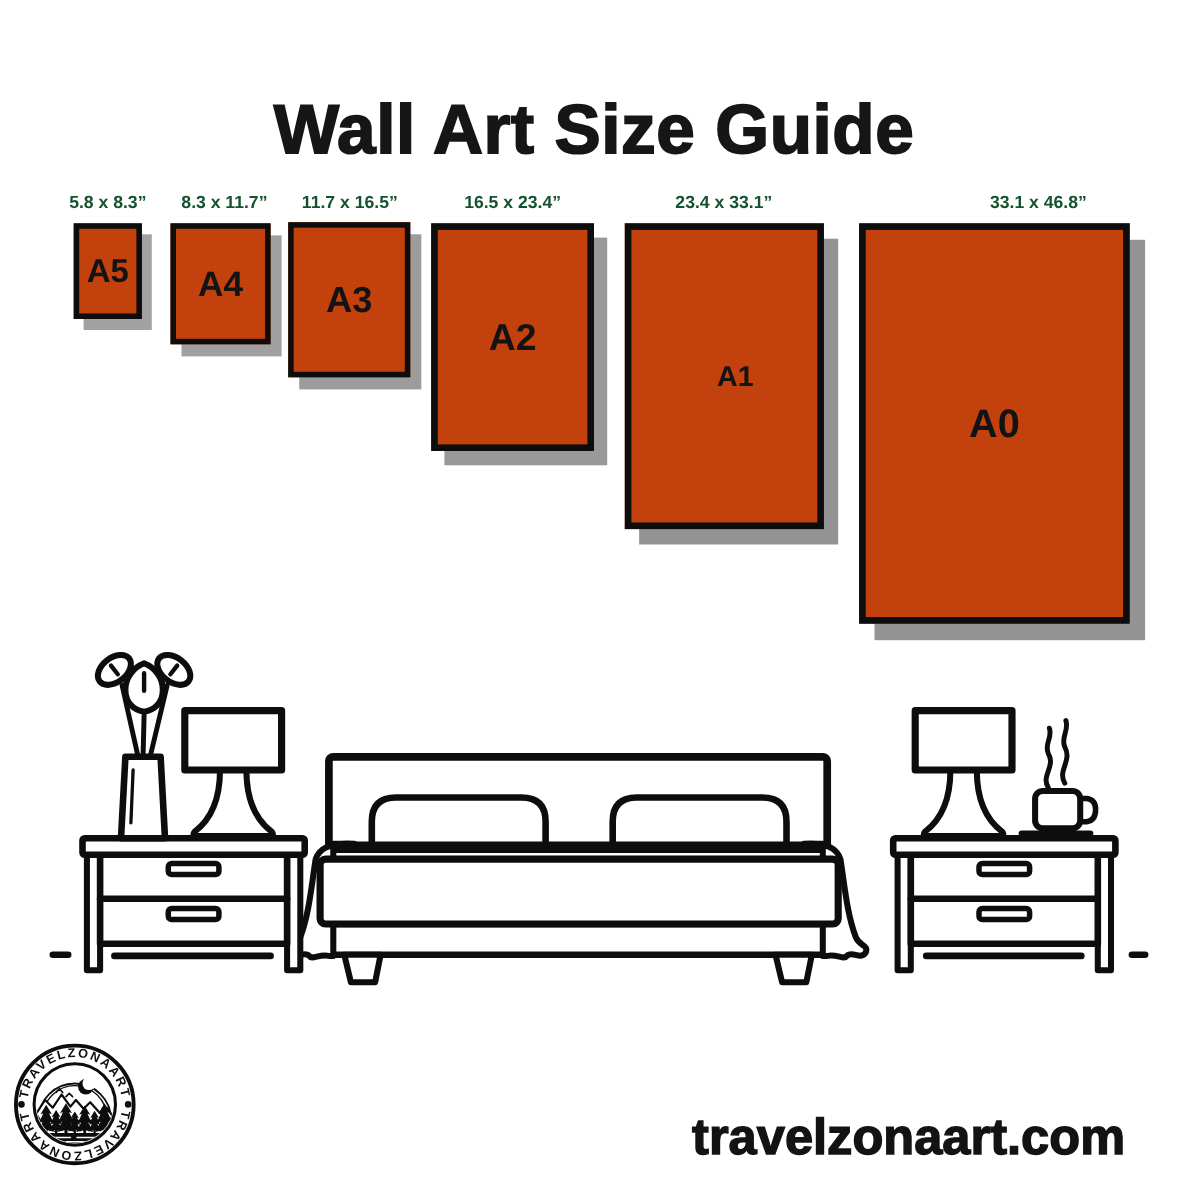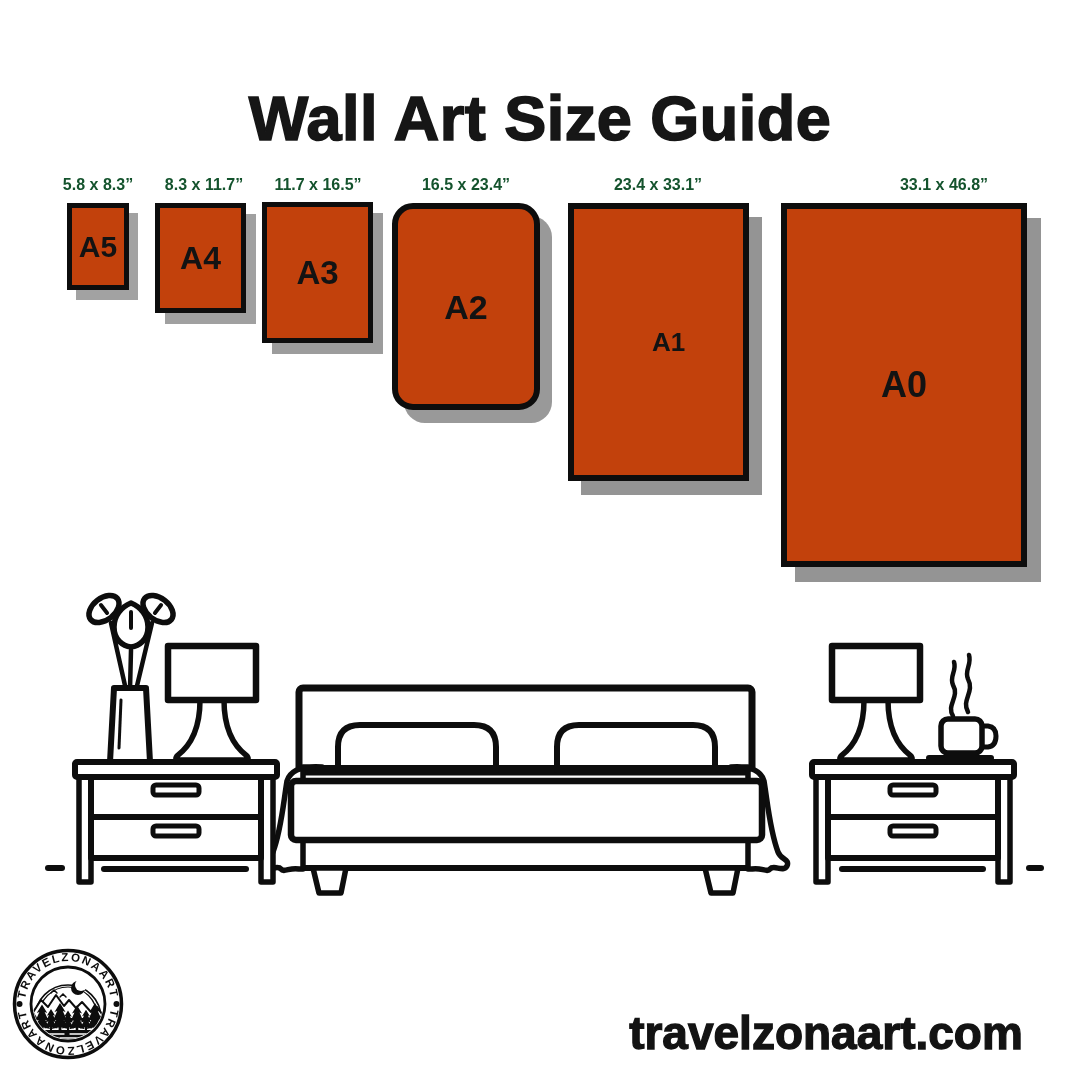--- a/index.html
+++ b/index.html
@@ -18,21 +18,21 @@
     display:flex;align-items:center;justify-content:center;
   }
   .size-letter{font-weight:bold;color:#131313;line-height:1;}
   .dim{
     position:absolute;transform:translateX(-50%);white-space:nowrap;
     font-size:16px;font-weight:bold;color:#14532d;top:176px;
   }
   .f-a5{left:67px; top:203px;width:62px; height:87px; box-shadow:9px 10px 0 #a2a2a2;}
   .f-a4{left:155px;top:203px;width:91px; height:110px;box-shadow:10px 11px 0 #a0a0a0;}
   .f-a3{left:262px;top:202px;width:111px;height:141px;box-shadow:10px 11px 0 #9c9c9c;border-width:5px;}
-  .f-a2{left:392px;top:203px;width:148px;height:207px;box-shadow:12px 13px 0 #999999;border-width:6px;border-radius:21px;}
+  .f-a2{left:392px;top:203px;width:148px;height:207px;box-shadow:12px 13px 0 #999999;border-width:6px;}
   .f-a1{left:568px;top:203px;width:181px;height:278px;box-shadow:13px 14px 0 #949494;border-width:6px;}
   .f-a0{left:781px;top:203px;width:246px;height:364px;box-shadow:14px 15px 0 #949494;border-width:6px;}
   .f-a5 .size-letter{font-size:30px;}
   .f-a4 .size-letter{font-size:32px;}
   .f-a3 .size-letter{font-size:33px;}
   .f-a2 .size-letter{font-size:34px;}
   .f-a1 .size-letter{font-size:26px;margin-left:20px;}
   .f-a0 .size-letter{font-size:36px;}
   .d-a5{left:98px;} .d-a4{left:192px;padding-left:24px;} .d-a3{left:318px;}
   .d-a2{left:466px;} .d-a1{left:658px;text-align:center;} .d-a0{left:896px;margin-left:48px;}

